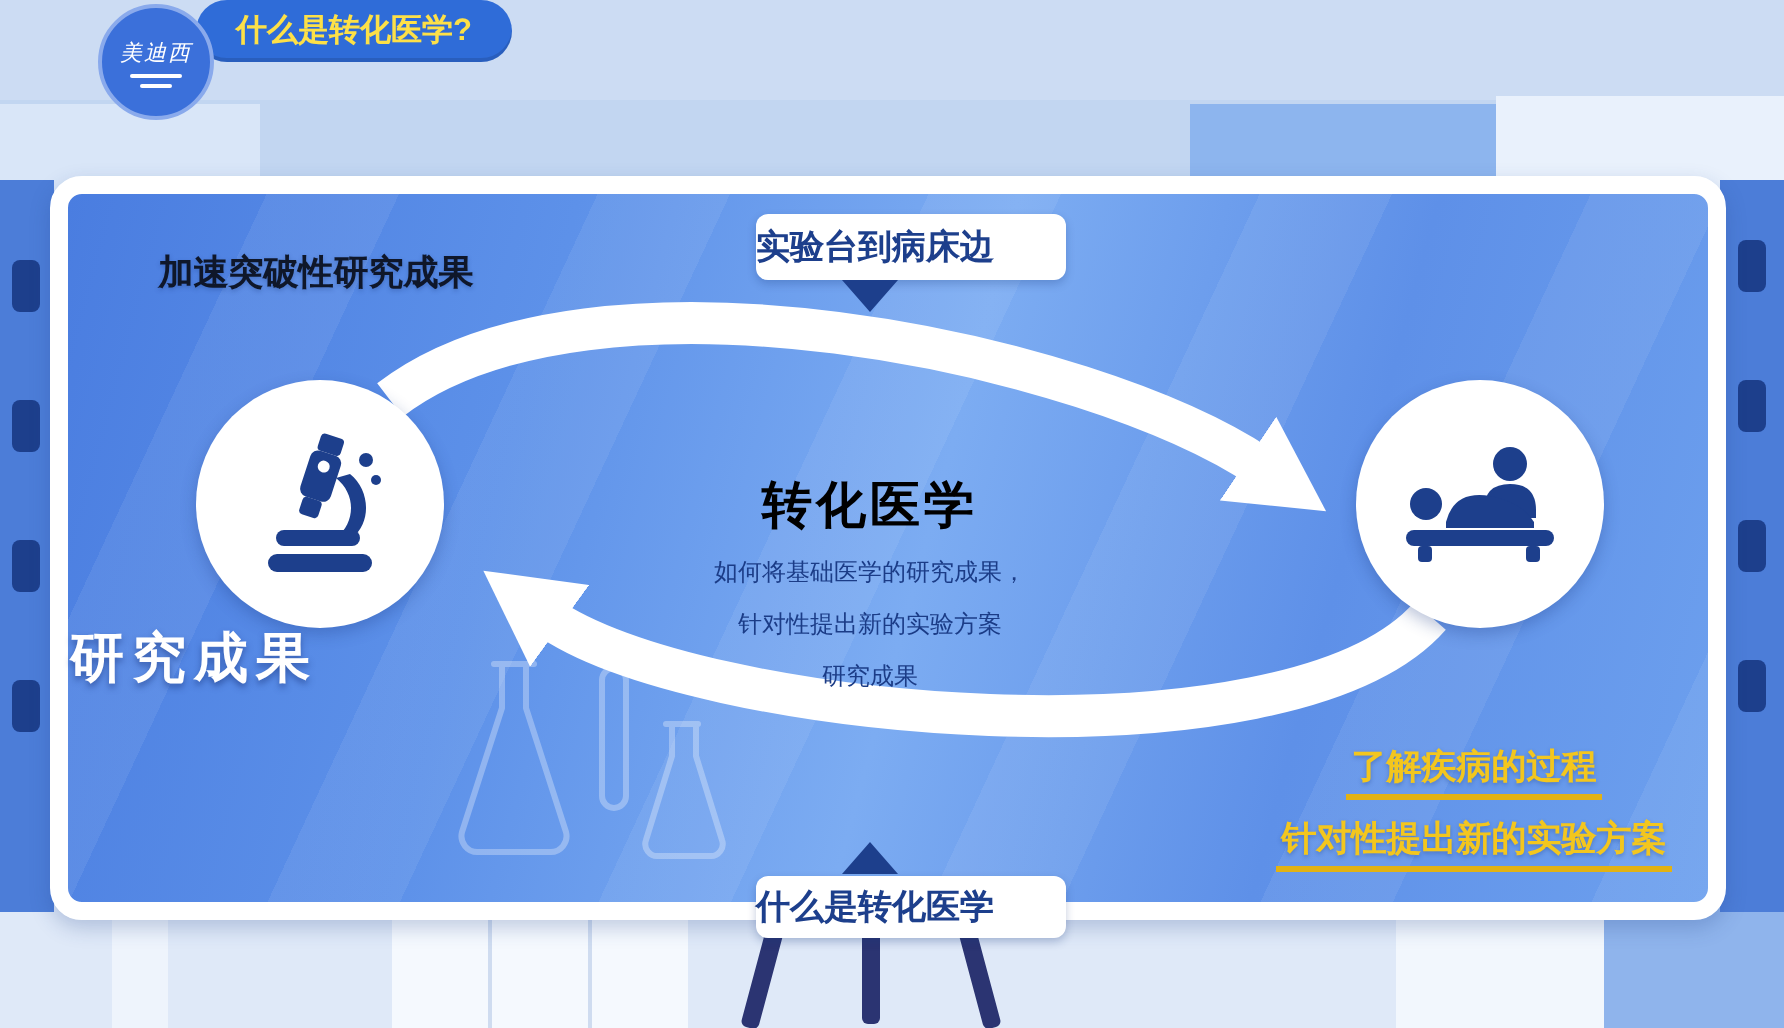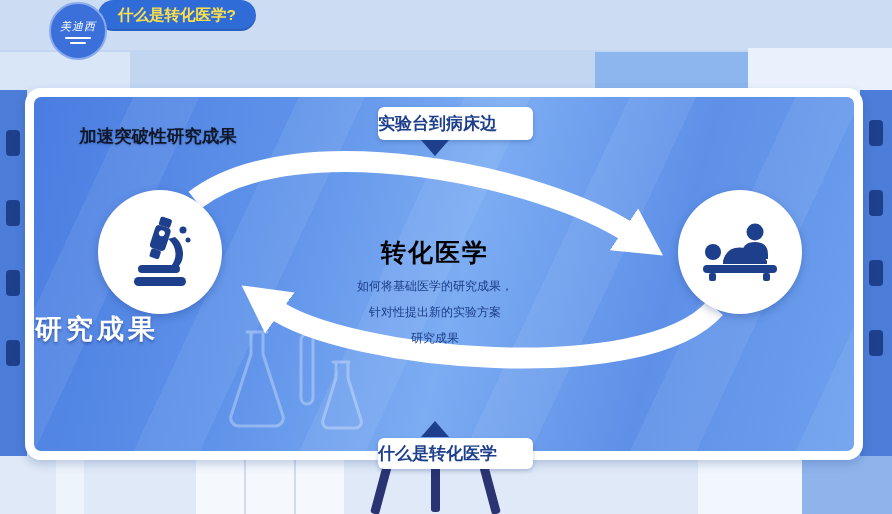--- a/index.html
+++ b/index.html
@@ -184,20 +184,28 @@
         <path d="M41 34 q0 -13 13 -13 q13 0 13 13 v4 h-26 z"></path>
         <circle cx="12" cy="31" r="8"></circle>
         <path d="M22 40 q4 -16 22 -13 q16 3 22 13 v3 H22 z"></path>
         <rect x="2" y="44" width="74" height="8" rx="4"></rect>
         <rect x="8" y="52" width="7" height="8" rx="2"></rect>
         <rect x="62" y="52" width="7" height="8" rx="2"></rect>
       </g>
     </svg>
   </div>
 
+  <div class="abs note-right">
+    <div class="row">
+      <span class="u">了解疾病的过程</span>
+    </div>
+    <div class="row">
+      <span class="u">针对性提出新的实验方案</span>
+    </div>
+  </div>
 
   <div class="abs title-pill">
     <span>什么是转化医学?</span>
   </div>
   <div class="abs logo">
     <span class="logo-text">美迪西</span>
     <span class="logo-scribble s1"></span>
     <span class="logo-scribble s2"></span>
   </div>
 

